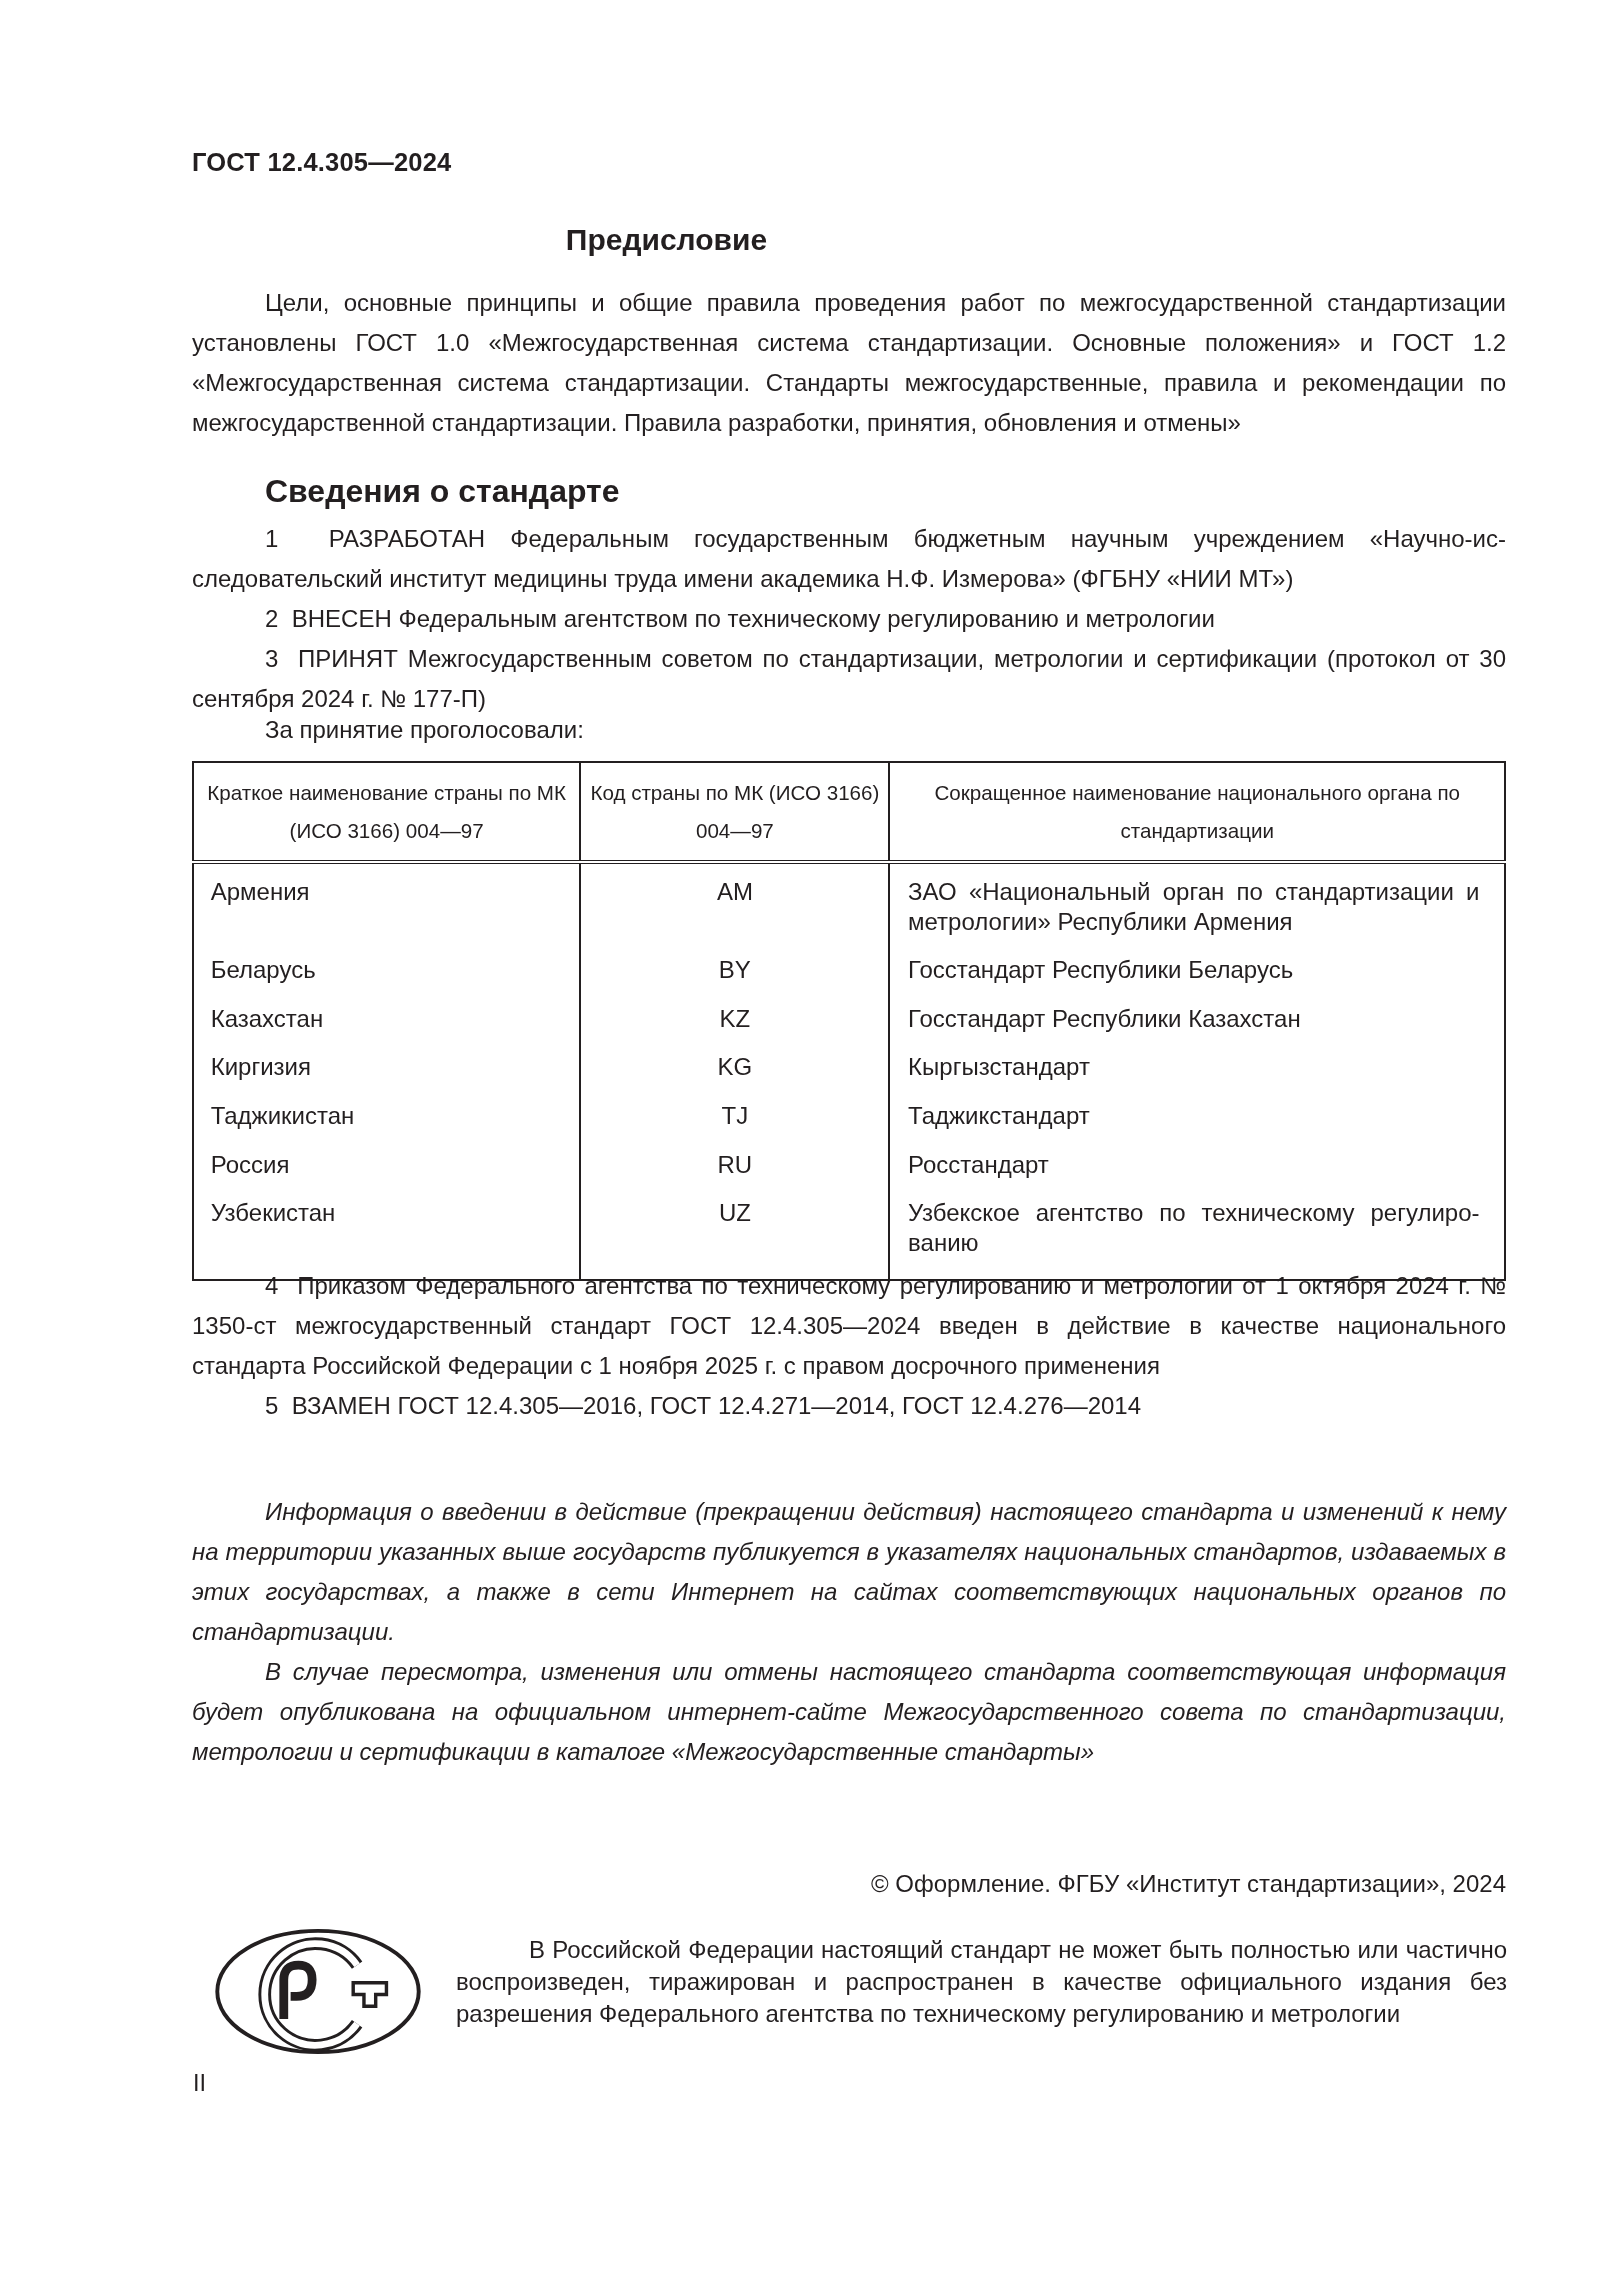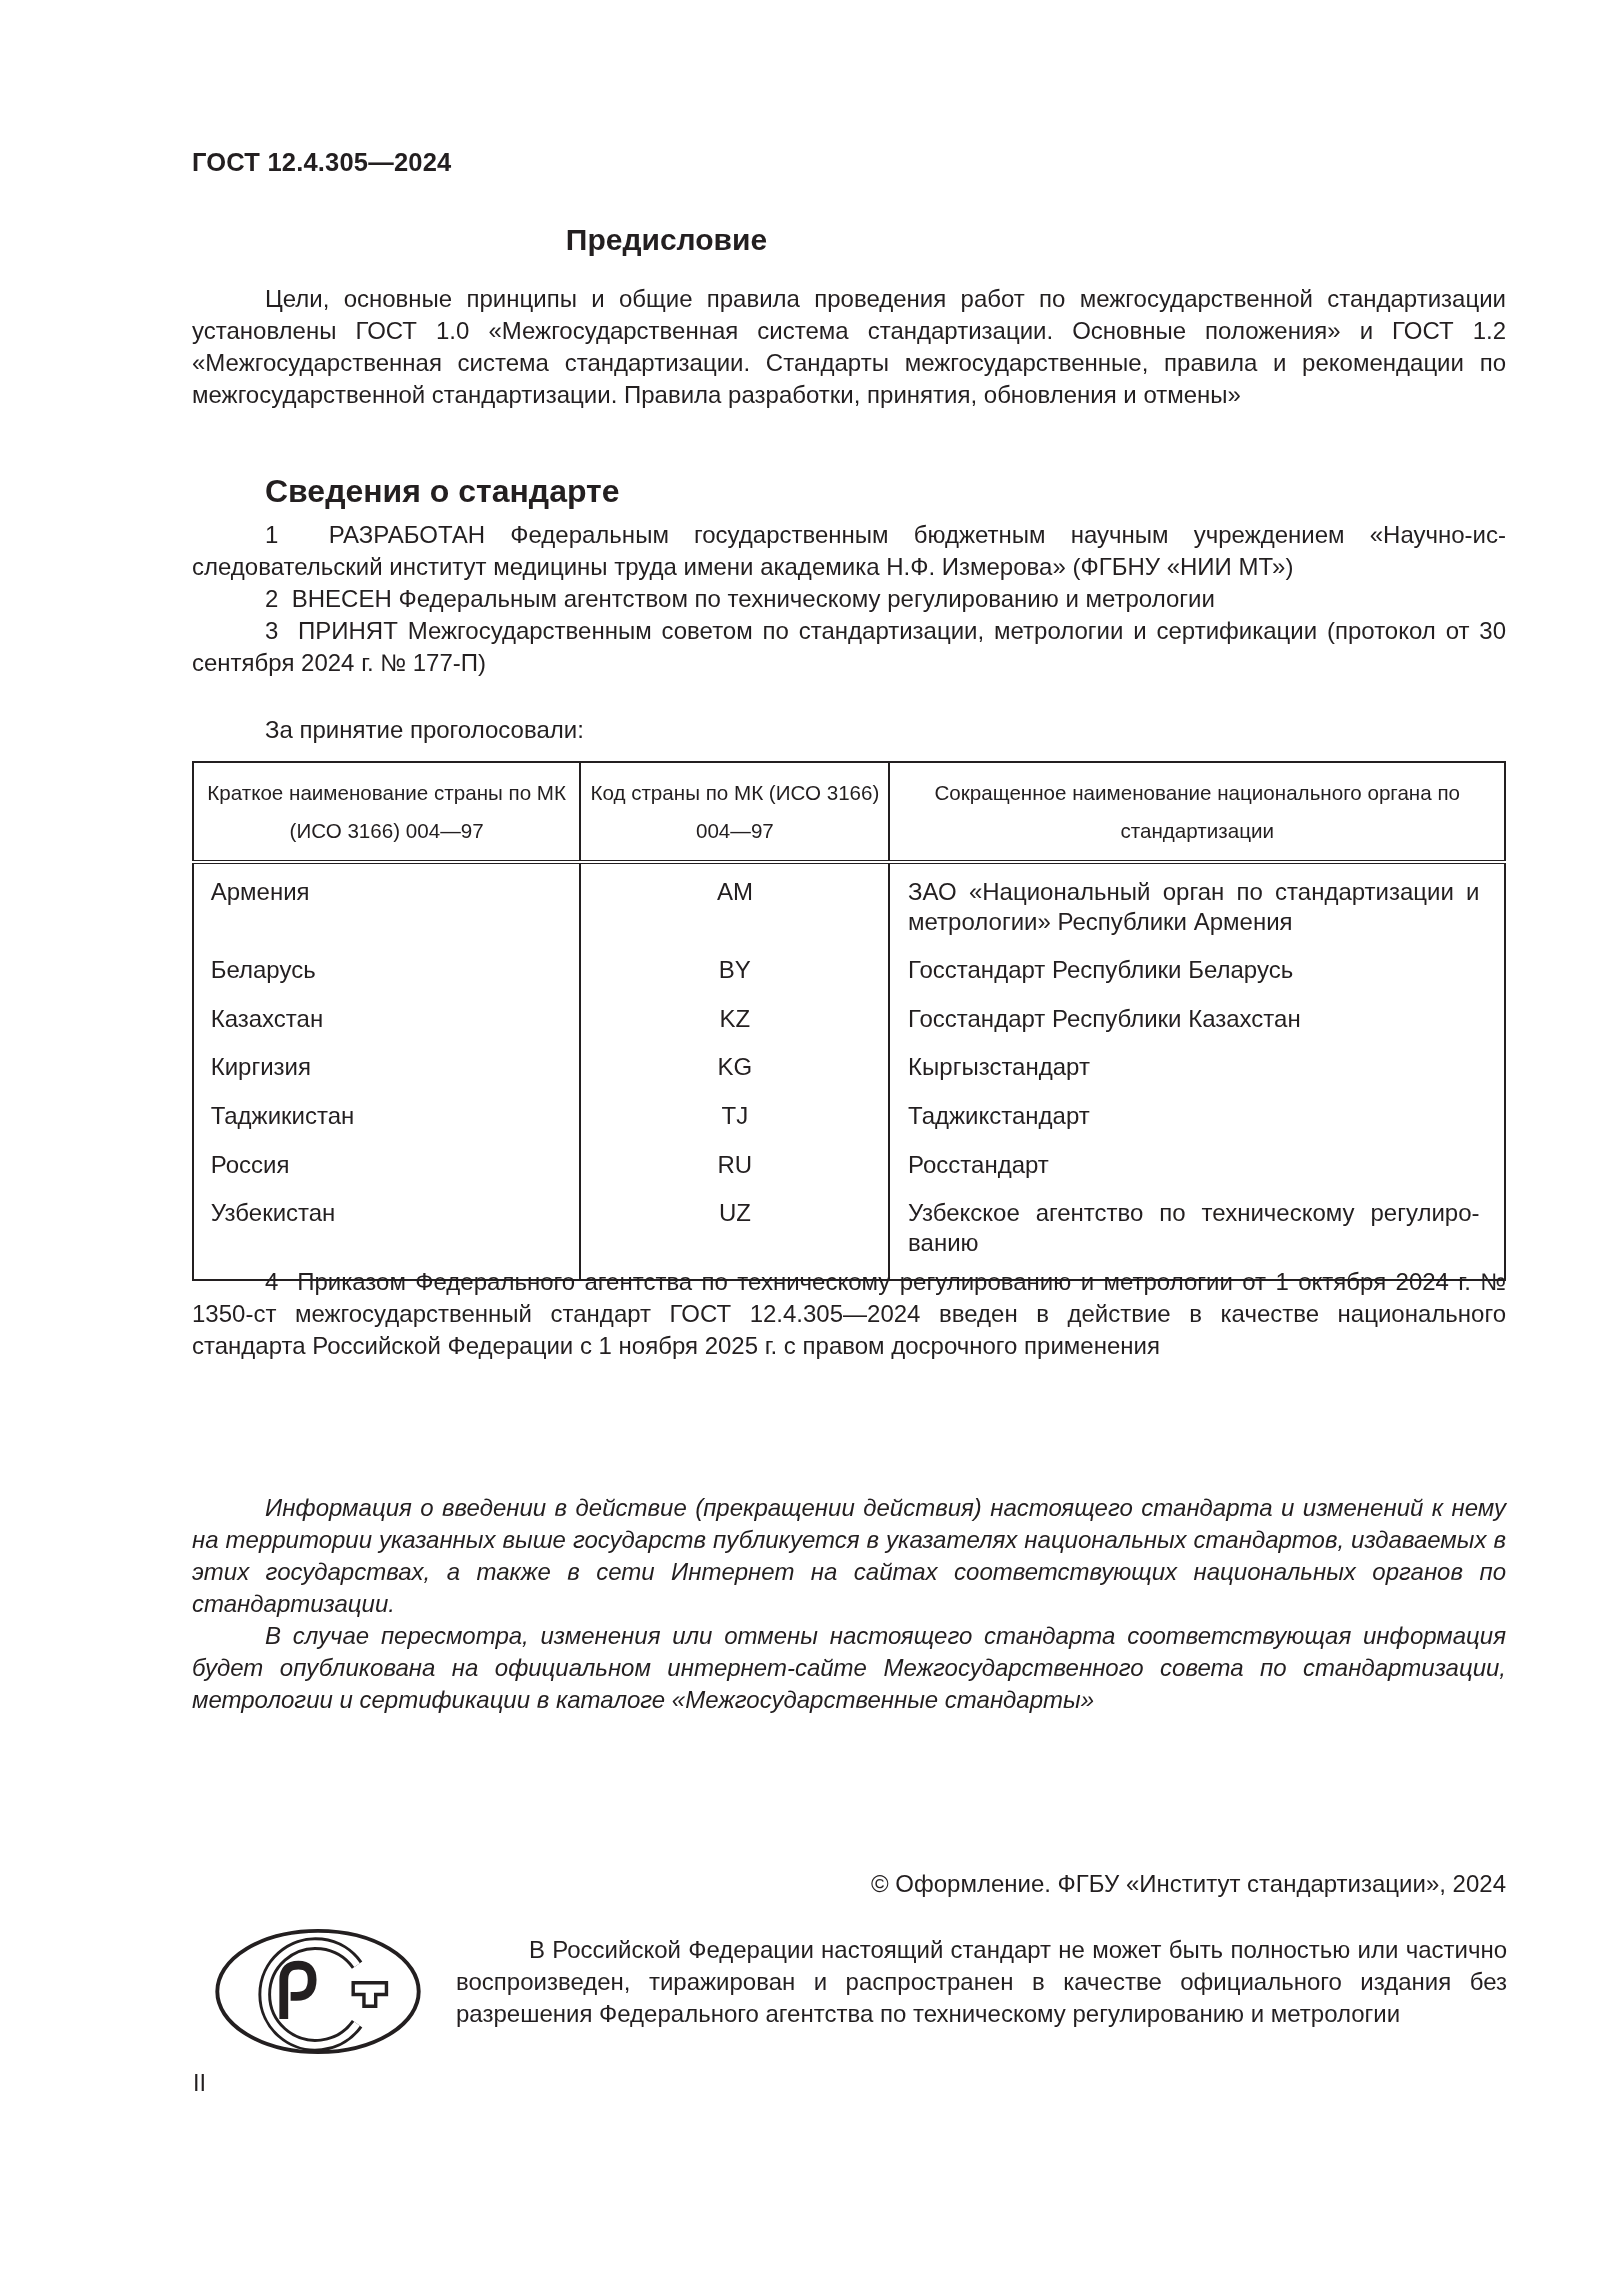--- a/index.html
+++ b/index.html
@@ -10,21 +10,21 @@
   .abs { position: absolute; }
   .doc-code {
     left: 192px; top: 148px; font-size: 25.5px; font-weight: bold; letter-spacing: 0.2px;
   }
   .title {
     left: 0; width: 1333px; top: 223px; text-align: center;
     font-size: 30px; font-weight: bold;
   }
   .para {
     position: absolute; left: 192px; width: 1314px;
-    font-size: 24px; line-height: 32px; text-align: justify;
+    font-size: 24px; line-height: 40px; text-align: justify;
     text-align-last: left; hyphens: manual;
   }
   .para p { margin: 0; text-indent: 73px; }
   .italic { font-style: italic; }
 
   .subhead { left: 265px; top: 473px; font-size: 32px; font-weight: bold; text-align: center; }
 
   .voted { left: 265px; top: 716px; font-size: 24px; }
 
   table.countries {
@@ -124,20 +124,21 @@
     <tr class="r-last">
       <td class="c1">Узбекистан</td>
       <td class="c2">UZ</td>
       <td class="c3">Узбекское агентство по техническому регулиро­ванию</td>
     </tr>
   </tbody>
 </table>
 
 <div class="para" style="top:1266px;">
   <p><span>4</span>&nbsp;<span> Приказом Федерального агентства по техническому регулированию и метрологии от 1 октября 2024 г. № 1350-ст межгосударственный стандарт ГОСТ 12.4.305—2024 введен в действие в качестве национального стандарта Российской Федерации с 1 ноября 2025 г. с правом досрочного применения</span></p>
+  <p><span>5</span>&nbsp;<span> ВЗАМЕН ГОСТ 12.4.305—2016, ГОСТ 12.4.271—2014, ГОСТ 12.4.276—2014</span></p>
 </div>
 
 <div class="para italic" style="top:1492px;">
   <p>Информация о введении в действие (прекращении действия) настоящего стандарта и изме­нений к нему на территории указанных выше государств публикуется в указателях национальных стандартов, издаваемых в этих государствах, а также в сети Интернет на сайтах соответству­ющих национальных органов по стандартизации.</p>
   <p>В случае пересмотра, изменения или отмены настоящего стандарта соответствующая ин­формация будет опубликована на официальном интернет-сайте Межгосударственного совета по стандартизации, метрологии и сертификации в каталоге «Межгосударственные стандарты»</p>
 </div>
 
 <div class="abs copyright">© Оформление. ФГБУ «Институт стандартизации», 2024</div>
 
 <div class="abs logo">

